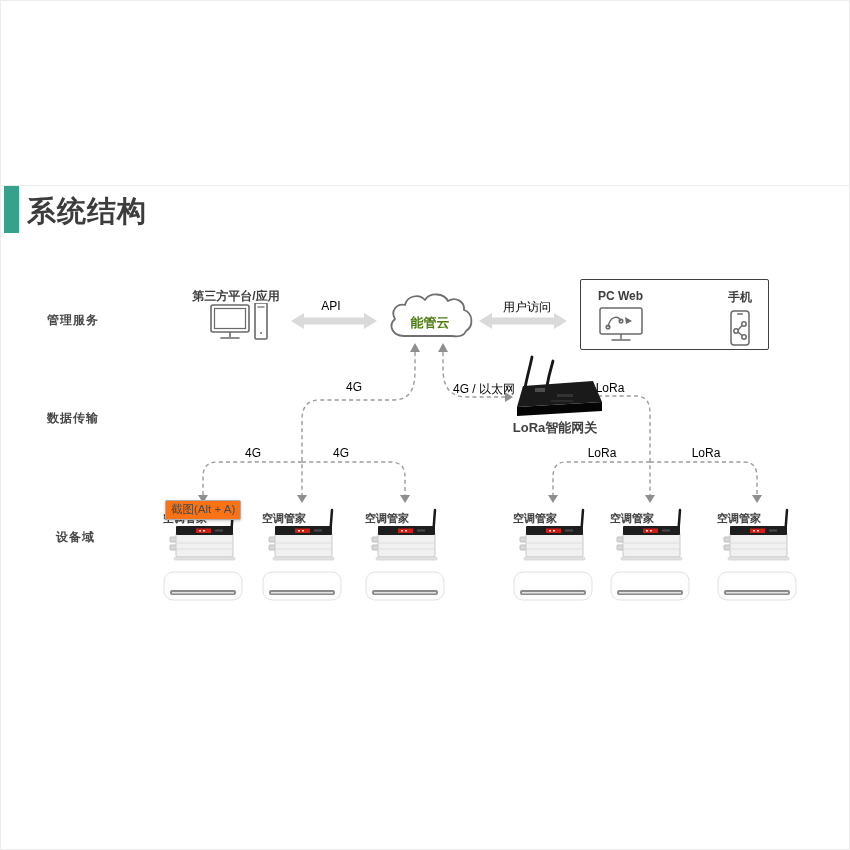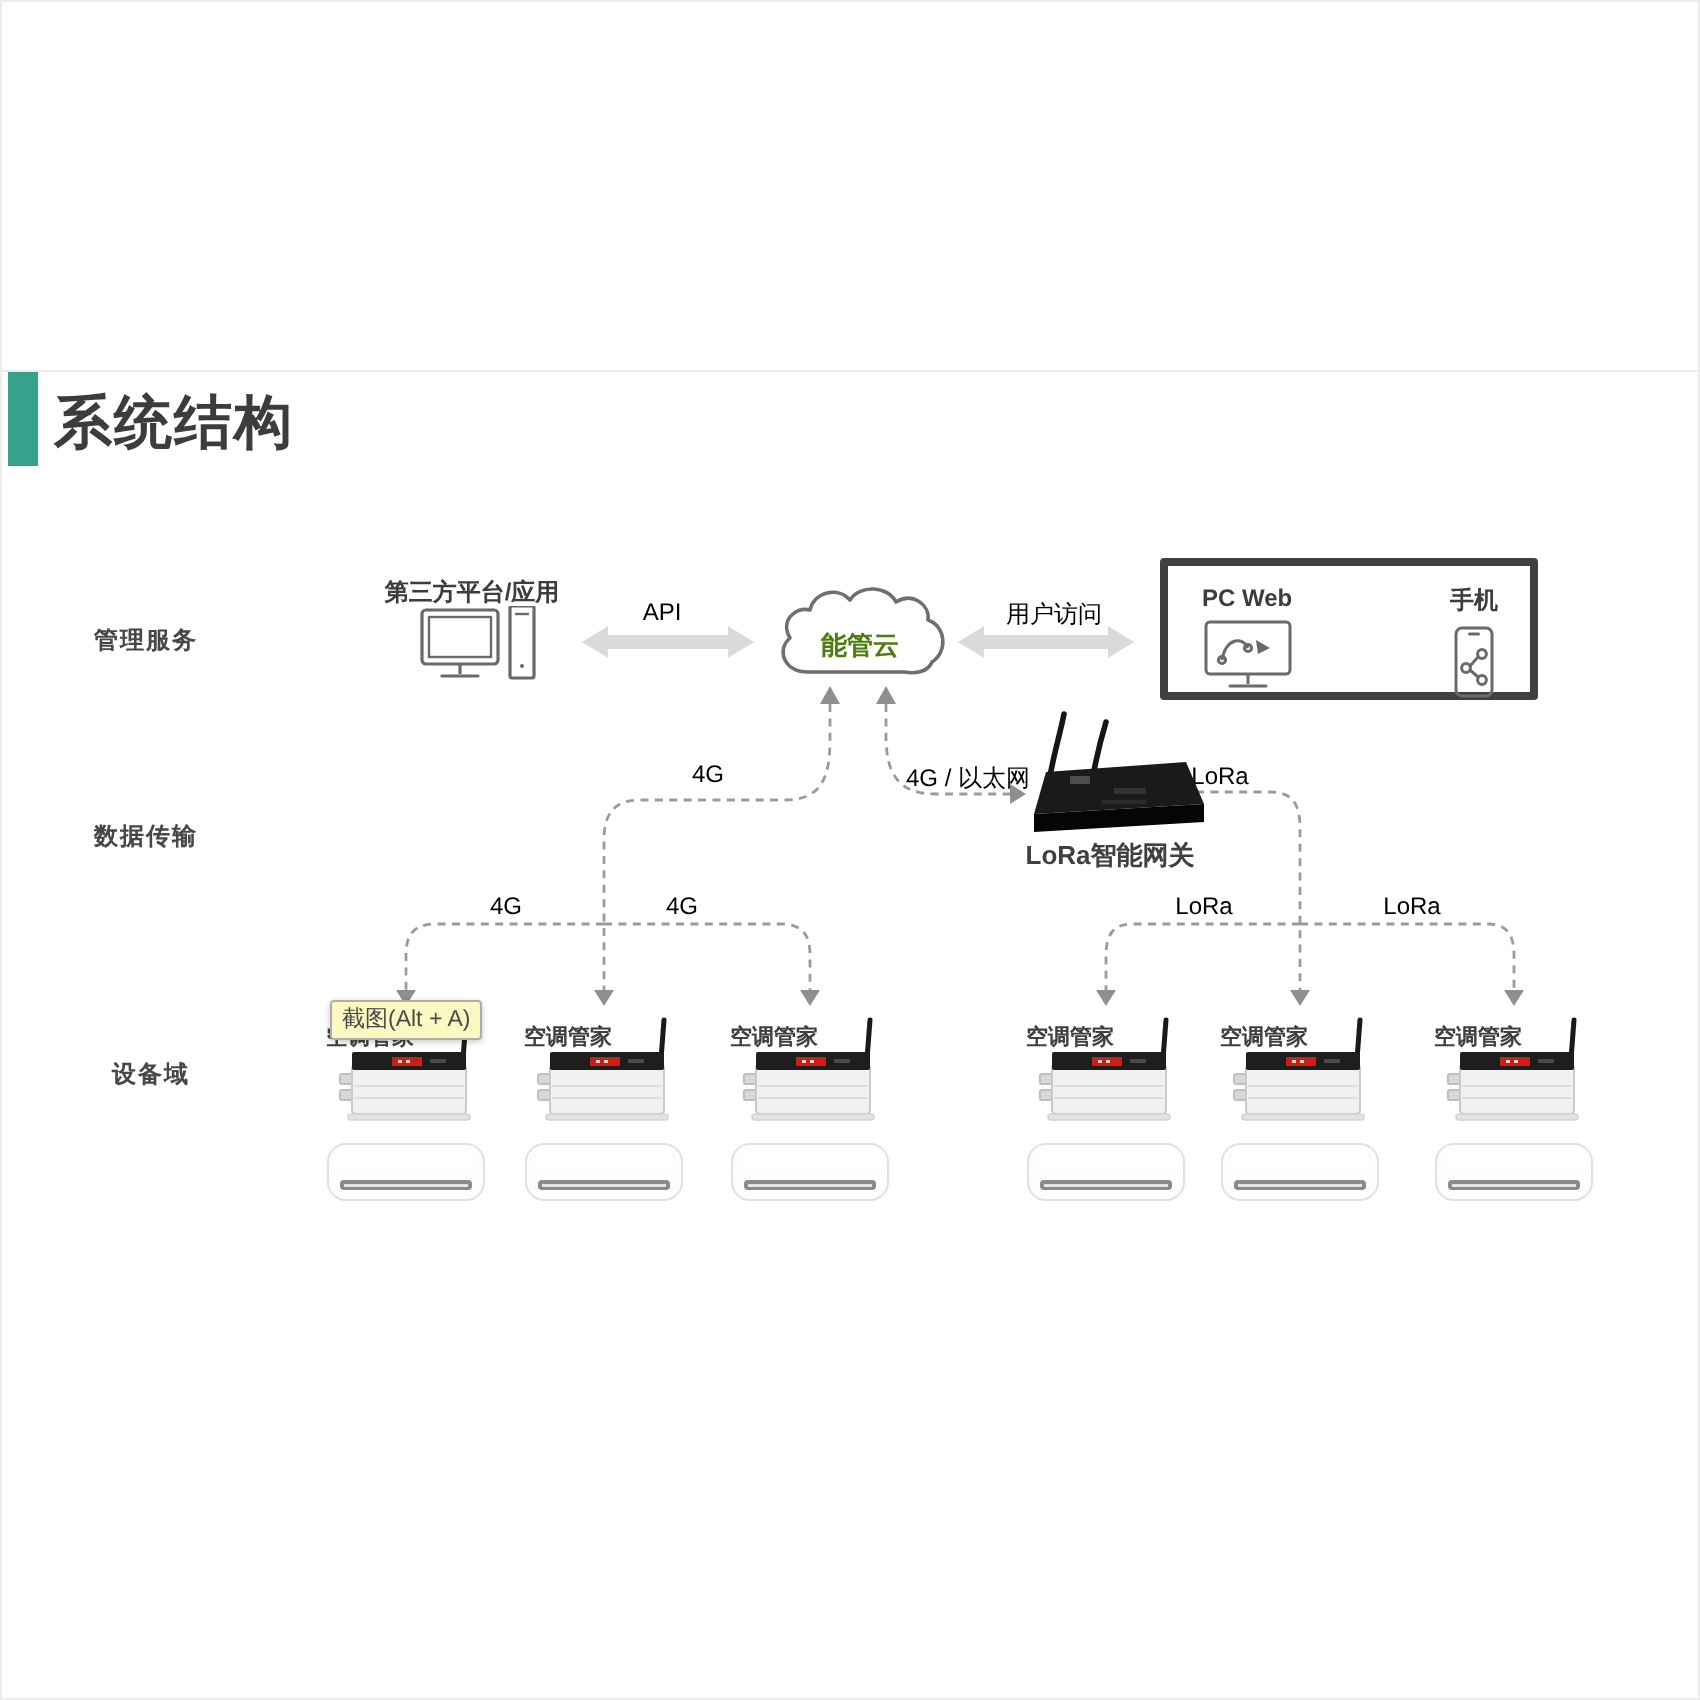--- a/index.html
+++ b/index.html
@@ -12,32 +12,32 @@
   .divider{position:absolute;left:0;top:185px;width:850px;height:1px;background:#ececec;}
   .accent-bar{position:absolute;left:4px;top:186px;width:15px;height:47px;background:#36a28b;}
   .page-title{position:absolute;left:27px;top:192px;font-size:29px;font-weight:bold;color:#3c3c3c;letter-spacing:1px;}
   .row-label{position:absolute;font-size:12px;font-weight:bold;color:#474747;letter-spacing:1px;}
   .small-label{position:absolute;font-size:12px;font-weight:bold;color:#3d3d3d;text-align:center;}
   .conn-label{position:absolute;font-size:12px;color:#000000;text-align:center;}
   .overlay-svg{position:absolute;left:0;top:0;width:850px;height:850px;pointer-events:none;}
   .cloud-label{position:absolute;left:386px;top:314px;width:88px;text-align:center;font-size:13px;font-weight:bold;color:#4d7c0f;}
   .terminal-box{
     position:absolute;left:580px;top:279px;width:189px;height:71px;background:#fff;
-    border:4px solid #404040;border-radius:2px;display:flex;justify-content:space-between;
+    border:1px solid #404040;border-radius:2px;display:flex;justify-content:space-between;
     align-items:flex-start;padding:9px 16px 0 17px;box-sizing:border-box;
   }
   .terminal-item{display:flex;flex-direction:column;align-items:center;}
   .terminal-item .t-label{font-size:12px;font-weight:bold;color:#3d3d3d;margin-bottom:4px;white-space:nowrap;}
   .gateway-label{position:absolute;left:500px;top:419px;width:110px;text-align:center;font-size:13px;font-weight:bold;color:#404040;}
   .device-col{position:absolute;top:506px;width:80px;height:100px;}
   .device-col .d-label{position:absolute;top:5px;left:0;width:100%;font-size:11px;font-weight:bold;color:#404040;white-space:nowrap;}
   .device-col .d-svg{position:absolute;top:0;left:0;}
   .device-col .ac-svg{position:absolute;top:64px;left:0;}
   .tooltip{
-    position:absolute;left:165px;top:500px;padding:1px 5px 2px 5px;background:#fef9c3;
+    position:absolute;left:165px;top:500px;padding:1px 5px 2px 5px;background:#f97316;
     border:1px solid #aeaeae;border-radius:2px;font-size:11.5px;color:#4a4a4a;
     white-space:nowrap;box-shadow:0 1px 3px rgba(0,0,0,.22);z-index:20;
   }
   svg{display:block;}
 </style>
 </head>
 <body>
 
 <div class="divider"></div>
 <div class="accent-bar"></div>

